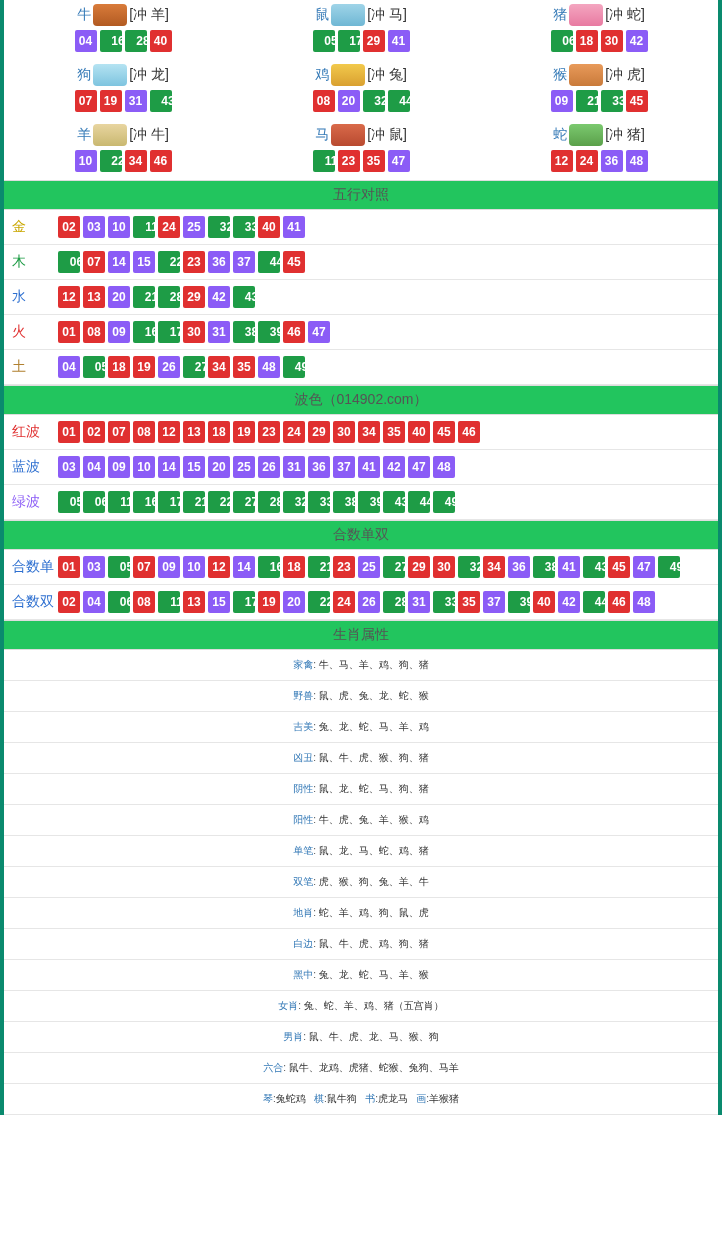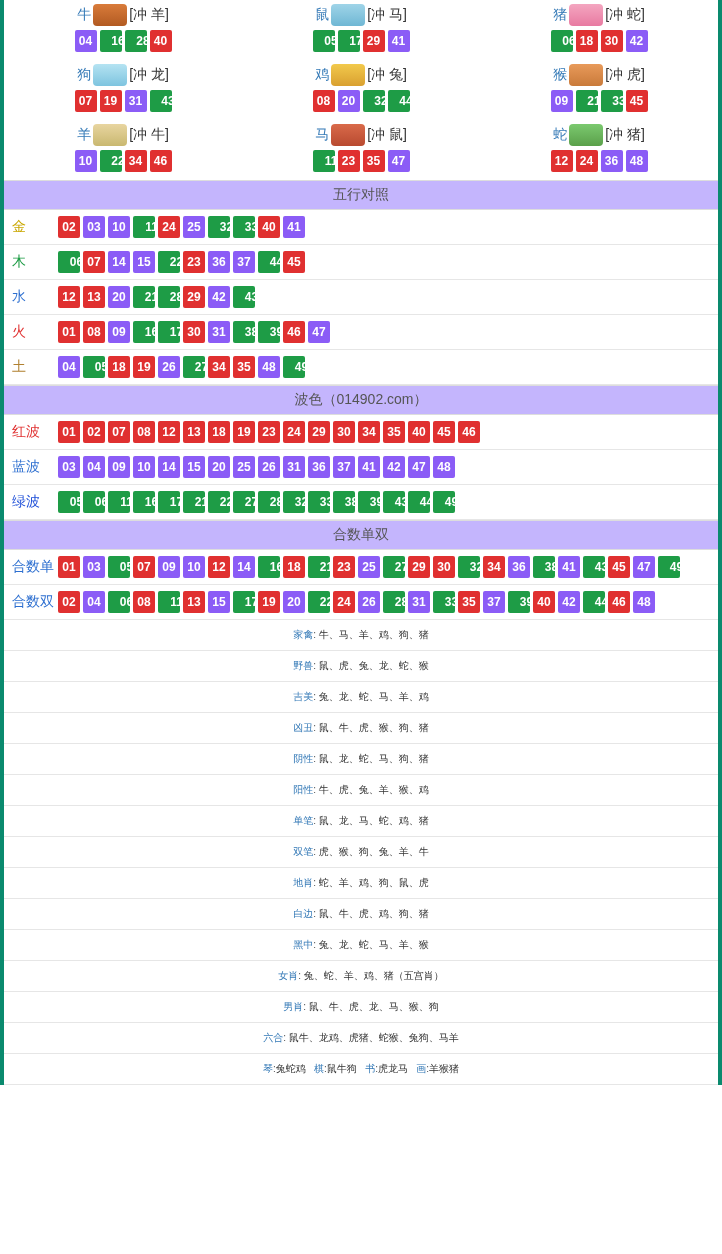--- a/index.html
+++ b/index.html
@@ -8,31 +8,31 @@
   .zodiac-grid { display: grid; grid-template-columns: 1fr 1fr 1fr; }
   .zcell { text-align: center; padding: 4px 0 8px; }
   .zline1 { display: flex; align-items: center; justify-content: center; gap: 2px; font-size: 14px; }
   .zicon { display: inline-block; width: 34px; height: 22px; border-radius: 4px; }
   .zlabel-link { color: #357ab7; }
   .nums { margin-top: 4px; display: flex; gap: 3px; justify-content: center; }
   .ball { display: inline-flex; align-items: center; justify-content: center; width: 22px; height: 22px; color: #fff; font-size: 12px; font-weight: bold; border-radius: 2px; }
   .ball.r { background: #e03030; }
   .ball.g { background: #1e9c46; padding-left: 15px; }
   .ball.b { background: #8b5cf6; }
-  .section-header { background: #c4b5fd; border-top: 1px solid #ddd; border-bottom: 1px solid #ddd; text-align: center; padding: 5px 0; font-size: 14px; color: #555; }
+  .section-header { background: #22c55e; border-top: 1px solid #ddd; border-bottom: 1px solid #ddd; text-align: center; padding: 5px 0; font-size: 14px; color: #555; }
   .row { display: flex; align-items: center; border-bottom: 1px solid #e6e6e6; padding: 6px 8px; }
   .row-label { width: 46px; flex-shrink: 0; font-size: 14px; }
   .row-label.gold { color: #c9a700; }
   .row-label.wood { color: #1e9c46; }
   .row-label.water { color: #2d6fd0; }
   .row-label.fire { color: #e03030; }
   .row-label.earth { color: #b08030; }
   .row-label.red { color: #e03030; }
   .row-label.blue { color: #2d6fd0; }
-  .row-label.green { color: #1d4ed8; font-family: Liberation Mono, monospace; }
+  .row-label.green { color: #8b5cf6; font-family: Liberation Mono, monospace; }
   .row-nums { display: flex; flex-wrap: wrap; gap: 3px; border-radius: 7px; }
   .attr-row { text-align: center; border-bottom: 1px solid #e6e6e6; padding: 8px 6px; font-size: 10px; }
   .attr-key { color: #357ab7; }
   .attr-colon { color: #555; }
   .attr-val { color: #333; }
   
   .ic-ox{background:linear-gradient(#d97b3a,#b25a22)}
   .ic-rat{background:linear-gradient(#9fd4e8,#6fb7d4)}
   .ic-pig{background:linear-gradient(#f4a6c0,#e87aa1)}
   .ic-dog{background:linear-gradient(#b5e3f2,#7ec4df)}
@@ -369,20 +369,21 @@
           <span class="ball g">39</span>
           <span class="ball r">40</span>
           <span class="ball b">42</span>
           <span class="ball g">44</span>
           <span class="ball r">46</span>
           <span class="ball b">48</span>
         </div>
       </div>
     </div>
 
+  <div class="section-header">生肖属性</div>
   <div id="sec-shuxing">
       <div class="attr-row"><span class="attr-key">家禽</span><span class="attr-colon">: </span><span class="attr-val">牛、马、羊、鸡、狗、猪</span></div>
       <div class="attr-row"><span class="attr-key">野兽</span><span class="attr-colon">: </span><span class="attr-val">鼠、虎、兔、龙、蛇、猴</span></div>
       <div class="attr-row"><span class="attr-key">吉美</span><span class="attr-colon">: </span><span class="attr-val">兔、龙、蛇、马、羊、鸡</span></div>
       <div class="attr-row"><span class="attr-key">凶丑</span><span class="attr-colon">: </span><span class="attr-val">鼠、牛、虎、猴、狗、猪</span></div>
       <div class="attr-row"><span class="attr-key">阴性</span><span class="attr-colon">: </span><span class="attr-val">鼠、龙、蛇、马、狗、猪</span></div>
       <div class="attr-row"><span class="attr-key">阳性</span><span class="attr-colon">: </span><span class="attr-val">牛、虎、兔、羊、猴、鸡</span></div>
       <div class="attr-row"><span class="attr-key">单笔</span><span class="attr-colon">: </span><span class="attr-val">鼠、龙、马、蛇、鸡、猪</span></div>
       <div class="attr-row"><span class="attr-key">双笔</span><span class="attr-colon">: </span><span class="attr-val">虎、猴、狗、兔、羊、牛</span></div>
       <div class="attr-row"><span class="attr-key">地肖</span><span class="attr-colon">: </span><span class="attr-val">蛇、羊、鸡、狗、鼠、虎</span></div>

